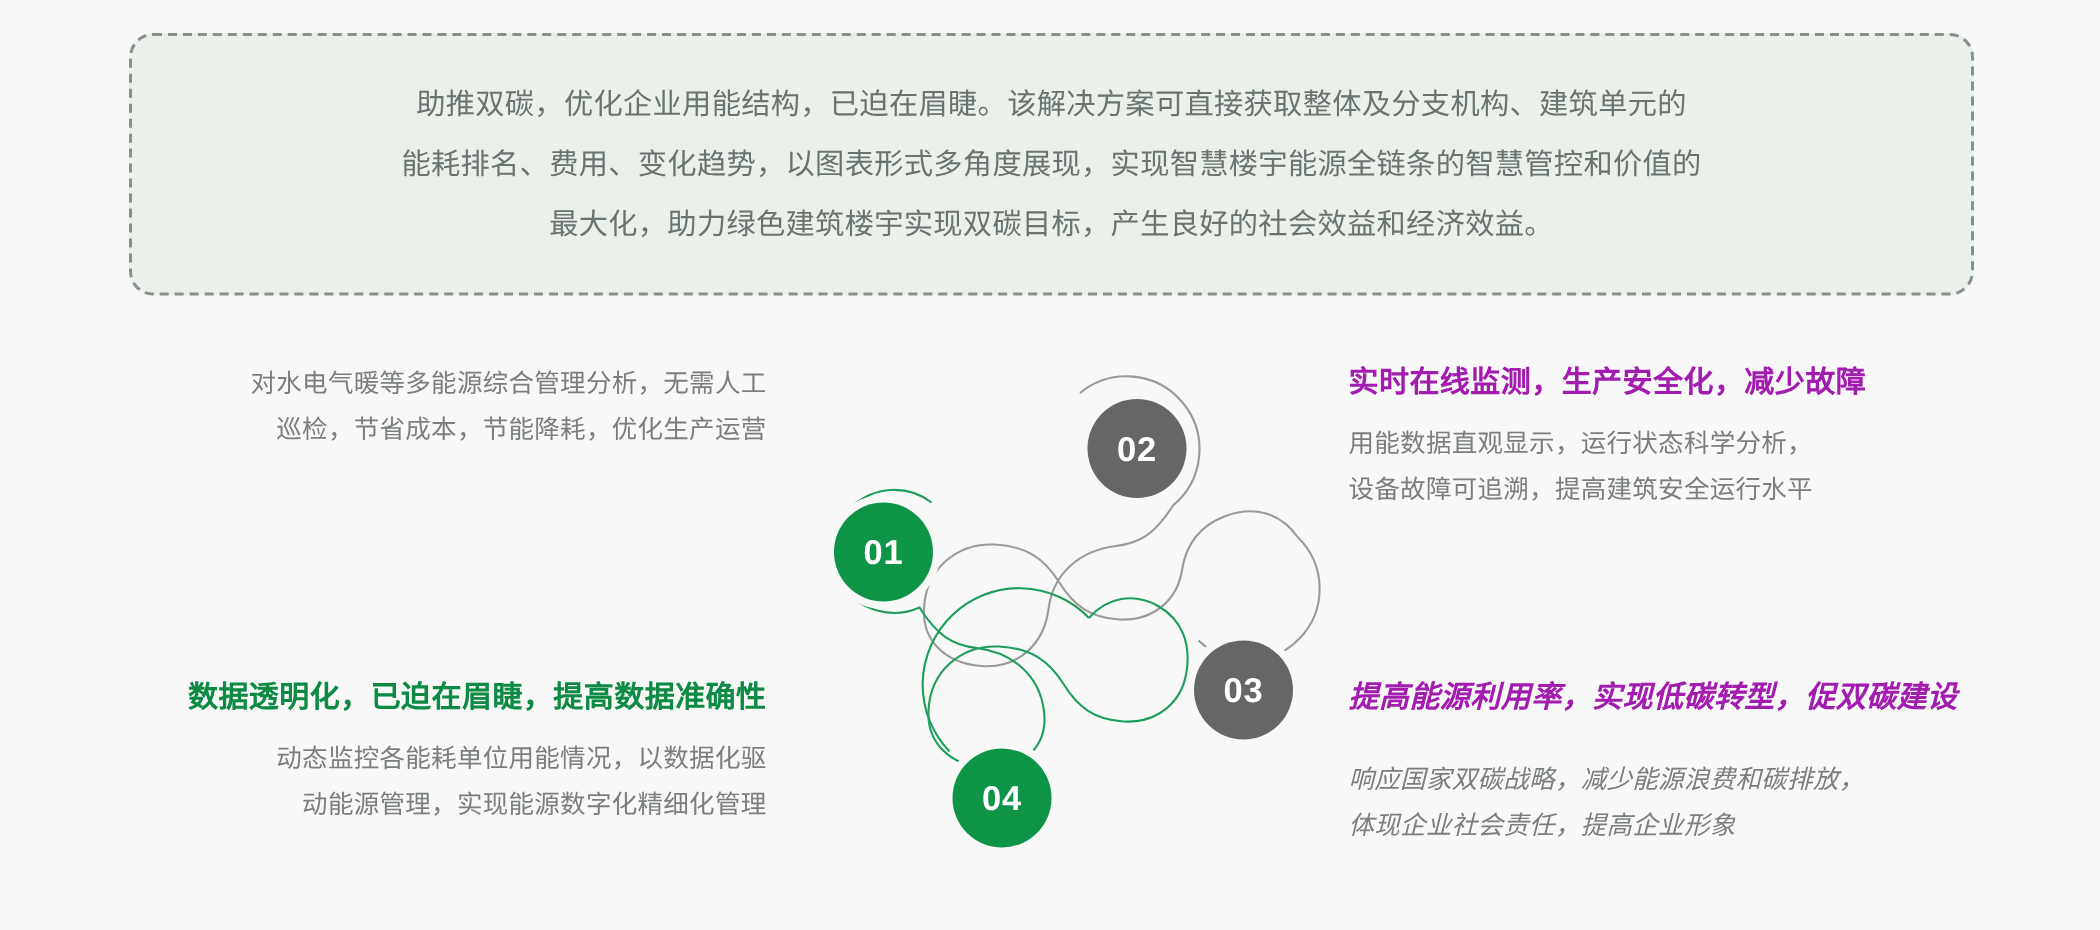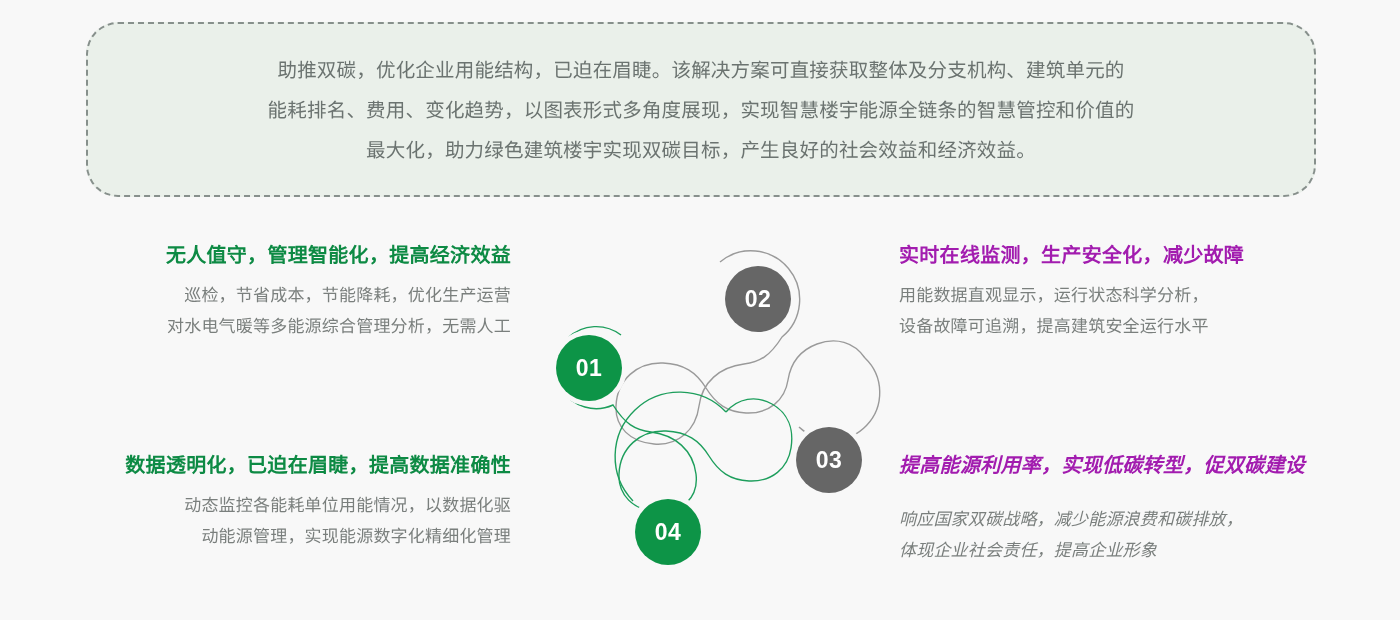--- a/index.html
+++ b/index.html
@@ -20,21 +20,21 @@
   
   .intro-panel {
     position: absolute;
     left: 86px;
     top: 22px;
     width: 1230px;
     height: 175px;
     box-sizing: border-box;
     background: #eaf0ea;
     border: 2px dashed #87908c;
-    border-radius: 32px;
+    border-radius: 16px;
     display: flex;
     align-items: center;
     justify-content: center;
   }
   .intro-text {
     width: 1150px;
     margin: 0;
     font-size: 19.5px;
     line-height: 40px;
     color: #6b7370;
@@ -105,24 +105,23 @@
 
 <section class="intro-panel">
   <p class="intro-text">
     <span class="ln">助推双碳，优化企业用能结构，已迫在眉睫。该解决方案可直接获取整体及分支机构、建筑单元的</span>
     <span class="ln">能耗排名、费用、变化趋势，以图表形式多角度展现，实现智慧楼宇能源全链条的智慧管控和价值的</span>
     <span class="ln">最大化，助力绿色建筑楼宇实现双碳目标，产生良好的社会效益和经济效益。</span>
   </p>
 </section>
 
 <div class="feature left" id="feat-01">
-  <h3 class="f-title green-title">无人值守，管理智能化，提高经济效益</h3>
-  <p class="f-body">
+  <p class="f-body">
+    <span class="ln">对水电气暖等多能源综合管理分析，无需人工</span>
     <span class="ln">巡检，节省成本，节能降耗，优化生产运营</span>
-    <span class="ln">对水电气暖等多能源综合管理分析，无需人工</span>
   </p>
 </div>
 
 <div class="feature right" id="feat-02">
   <h3 class="f-title gray-title">实时在线监测，生产安全化，减少故障</h3>
   <p class="f-body">
     <span class="ln">用能数据直观显示，运行状态科学分析，</span>
     <span class="ln">设备故障可追溯，提高建筑安全运行水平</span>
   </p>
 </div>

